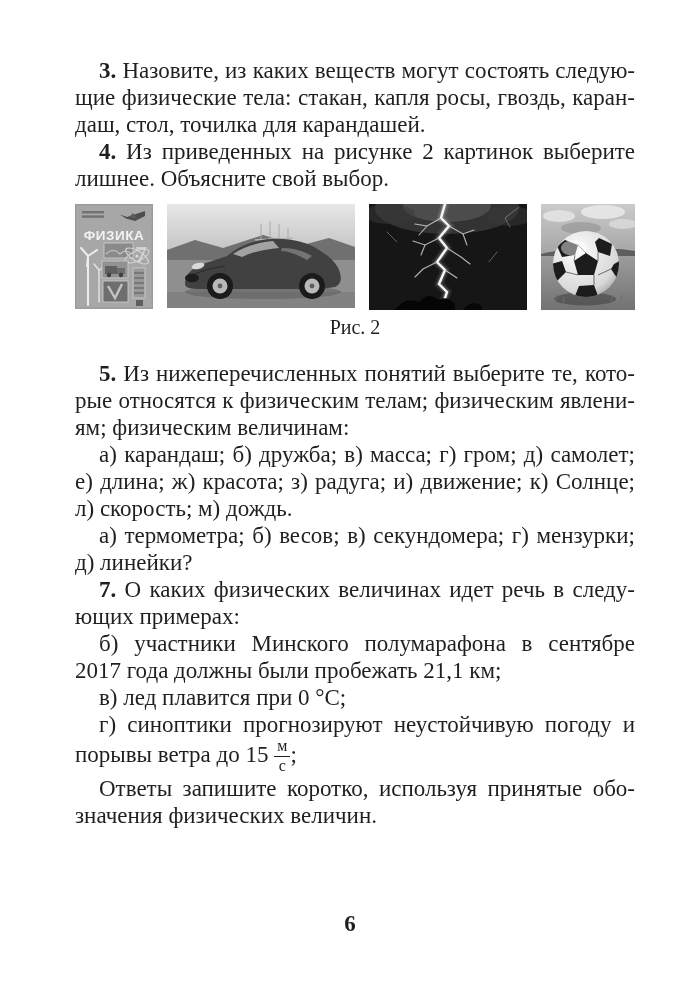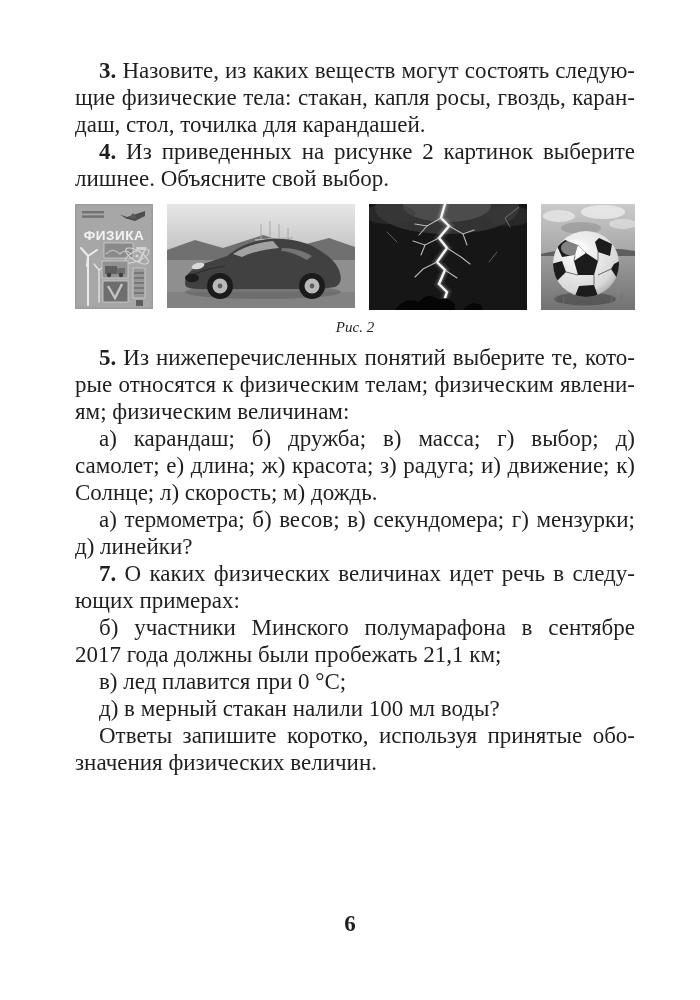--- a/index.html
+++ b/index.html
@@ -13,28 +13,28 @@
   }
   .content{
     position:absolute;
     left:75px;top:57px;width:560px;
     font-size:23px;line-height:27px;
     text-align:justify;
     text-justify:inter-word;
   }
   .content p{margin:0;text-indent:24px;}
   .qnum{font-weight:bold;}
-  .figure{margin-top:12px;margin-bottom:4px;text-indent:0;}
+  .figure{margin-top:12px;margin-bottom:20px;text-indent:0;}
   .figure-row{
     display:flex;justify-content:space-between;align-items:flex-start;
     height:106px;
   }
   .figure-row svg{display:block;flex:0 0 auto;}
   .figure-caption{
-    text-align:center;font-style:italic;font-size:15px;
+    text-align:center;font-size:20px;
     line-height:26px;margin-top:4px;
   }
   .frac{
     display:inline-block;vertical-align:middle;text-align:center;
     font-size:16px;line-height:1.05;text-indent:0;
   }
   .frac .n{display:block;border-bottom:1.5px solid #1f1f1f;padding:0 3px 1px;}
   .frac .d{display:block;padding-top:1px;}
   .page-number{
     position:absolute;top:912px;left:0;width:700px;
@@ -225,33 +225,33 @@
             <line x1="80" y1="97" x2="81" y2="90"></line>
           </g>
         </svg>
 
       </div>
       <div class="figure-caption">Рис. 2</div>
     </div>
 
     <p><b class="qnum">5.</b> <span>Из нижеперечисленных понятий выберите те, кото­рые относятся к физическим телам; физическим явлени­ям; физическим величинам:</span></p>
 
-    <p>а) карандаш; б) дружба; в) масса; г) выбор; д) самолет; е) длина; ж) красота; з) радуга; и) движение; к) Солнце; л) скорость; м) дождь.</p>
+    <p>а) карандаш; б) дружба; в) масса; г) гром; д) самолет; е) длина; ж) красота; з) радуга; и) движение; к) Солнце; л) скорость; м) дождь.</p>
 
 
     <p>а) термометра; б) весов; в) секундомера; г) мензурки; д) линейки?</p>
 
     <p><b class="qnum">7.</b> <span>О каких физических величинах идет речь в следу­ющих примерах:</span></p>
 
 
     <p>б) участники Минского полумарафона в сентябре 2017 года должны были пробежать 21,1 км;</p>
 
     <p>в) лед плавится при 0 °С;</p>
 
-
-    <p>д) в мерный стакан налили 100 мл воды?</p>
+    <p><span>г) синоптики прогнозируют неустойчивую погоду и по­рывы ветра до 15 </span><span class="frac"><span class="n">м</span><span class="d">с</span></span><span>;</span></p>
+
 
     <p>Ответы запишите коротко, используя принятые обо­значения физических величин.</p>
 
   </div>
 
   <div class="page-number">6</div>
 </div>
 
 </body></html>

